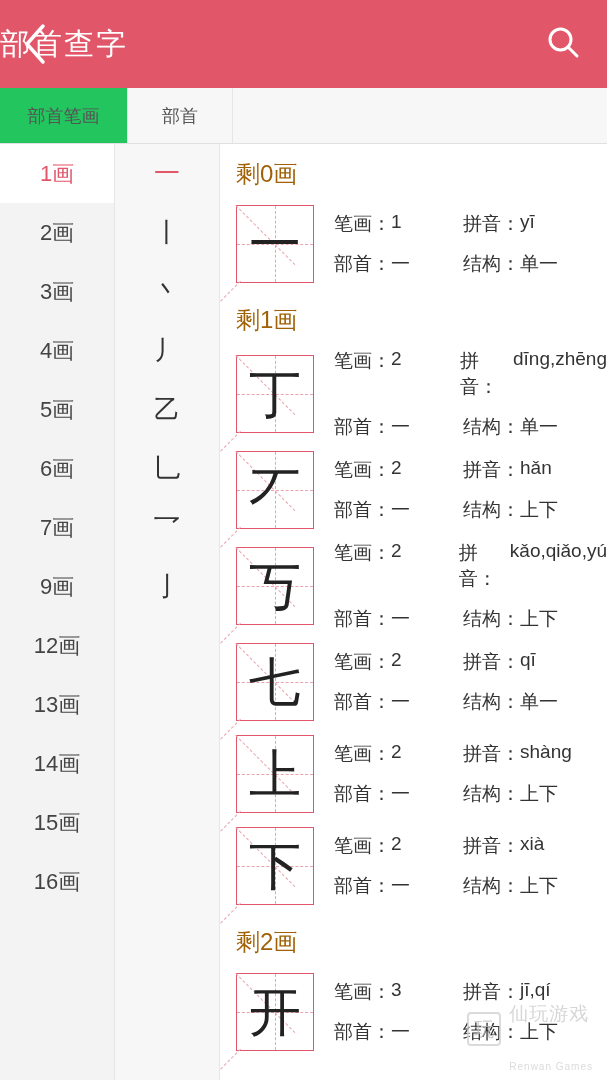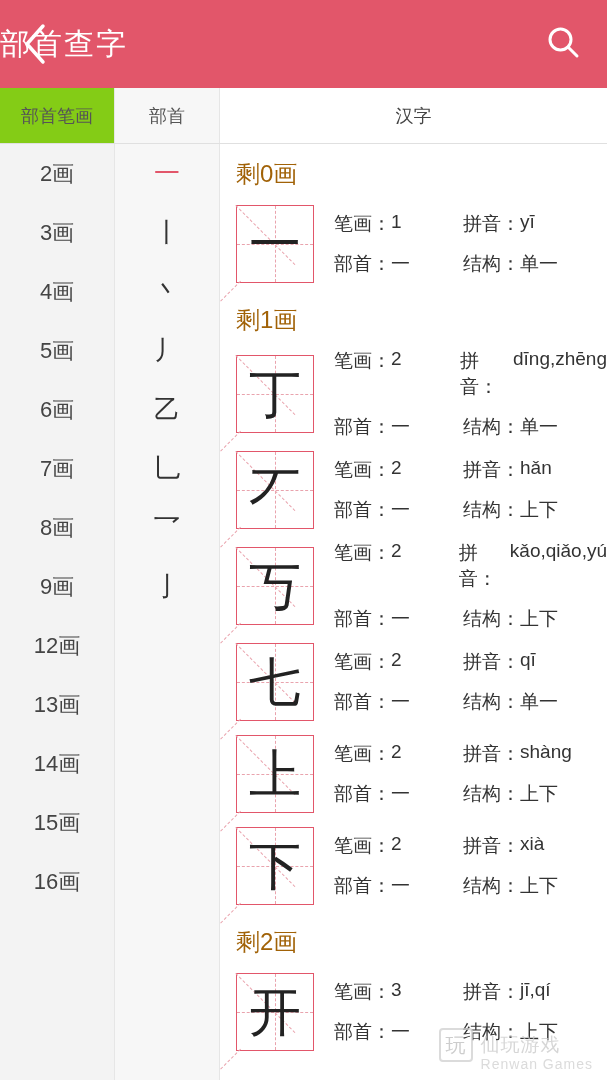--- a/index.html
+++ b/index.html
@@ -57,24 +57,24 @@
   .colbar {
     height: 56px;
     flex: 0 0 56px;
     display: flex;
     background: #f7f7f7;
     border-bottom: 1px solid #e0e0e0;
     color: #555555;
     font-size: 18px;
   }
   .colbar .c1 {
-    width: 115px;
+    width: 128px;
     display: flex; align-items: center; justify-content: center;
     border-right: 1px solid #e6e6e6;
-    background: #84cc16;
+    background: #22c55e;
   }
   .colbar .c2 {
     width: 105px;
     display: flex; align-items: center; justify-content: center;
     border-right: 1px solid #e6e6e6;
     background: #f7f7f7;
   }
   .colbar .c3 {
     flex: 1;
     display: flex; align-items: center; justify-content: center;
@@ -220,21 +220,21 @@
   }
   .wm-logo {
     width: 34px; height: 34px;
     border: 2px solid #cfcfcf;
     border-radius: 4px;
     display: flex; align-items: center; justify-content: center;
     font-size: 20px; color: #bdbdbd;
   }
   .wm-text { display: flex; flex-direction: column; line-height: 1.15; }
   .wm-cn { font-size: 19px; color: #c9c9c9; letter-spacing: 1px; margin-top: 16px; }
-  .wm-en { font-size: 14px; color: #cfcfcf; letter-spacing: 1px; }
+  .wm-en { font-size: 10px; color: #cfcfcf; letter-spacing: 1px; margin-top: 36px; }
 </style>
 </head>
 <body>
 
 <div class="app">
 
   <div class="header">
     <div class="back-btn">
       <span>
         <svg width="26" height="42" viewBox="0 0 26 42" fill="none">
@@ -249,33 +249,32 @@
           <circle cx="14.5" cy="14.5" r="10.5" stroke="#ffffff" stroke-width="3"></circle>
           <path d="M22.5 22.5 L31 31" stroke="#ffffff" stroke-width="3" stroke-linecap="round"></path>
         </svg>
       </span>
     </div>
   </div>
 
   <div class="colbar">
     <div class="c1">部首笔画</div>
     <div class="c2">部首</div>
-    <div class="c3">汉字</div>
   </div>
 
   <div class="body">
 
     <div class="strokes" id="stroke-col">
+        <div class="stroke-item active">1画</div>
         <div class="stroke-item">2画</div>
         <div class="stroke-item">3画</div>
         <div class="stroke-item">4画</div>
         <div class="stroke-item">5画</div>
         <div class="stroke-item">6画</div>
         <div class="stroke-item">7画</div>
-        <div class="stroke-item">8画</div>
         <div class="stroke-item">9画</div>
         <div class="stroke-item">12画</div>
         <div class="stroke-item">13画</div>
         <div class="stroke-item">14画</div>
         <div class="stroke-item">15画</div>
         <div class="stroke-item">16画</div>
       </div>
 
     <div class="radicals" id="radical-col">
         <div class="radical-item active">一</div>

